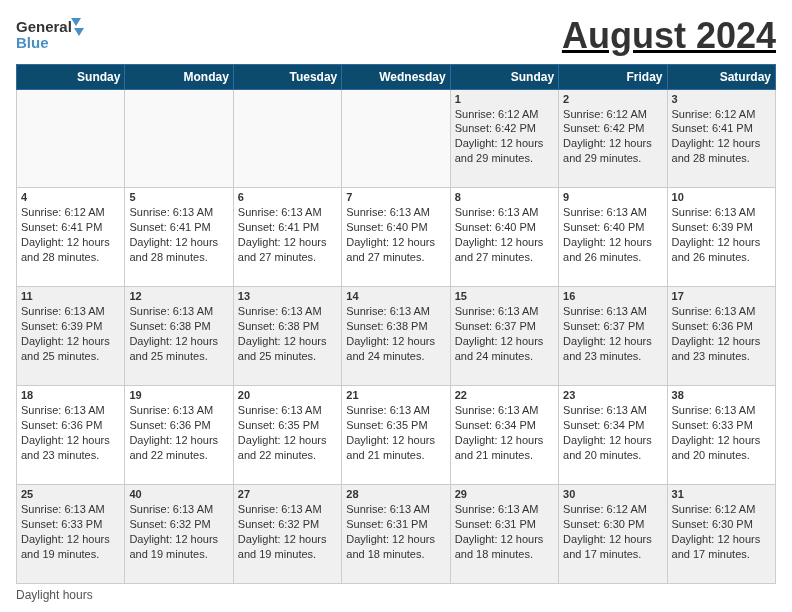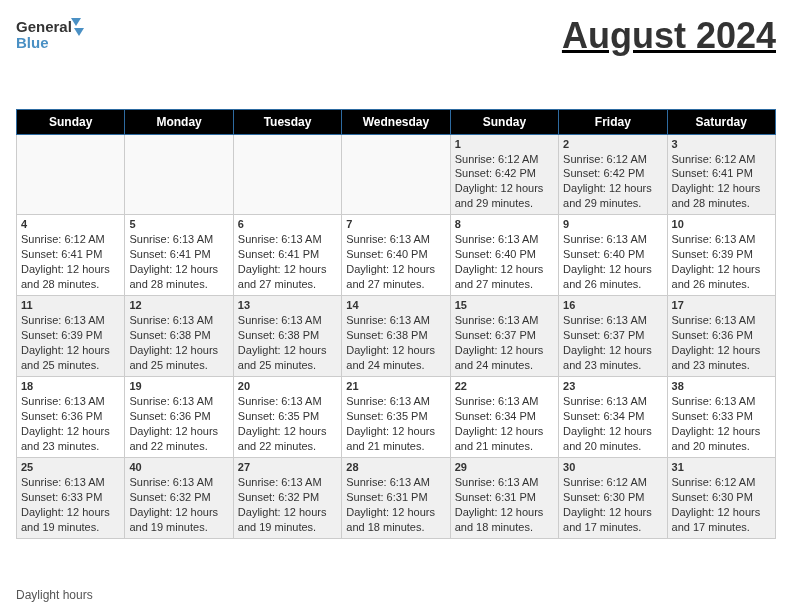--- a/index.html
+++ b/index.html
@@ -9,21 +9,20 @@
       width: 792px;
       height: 612px;
       overflow: hidden;
     }
     .page {
       width: 792px;
       height: 612px;
       padding: 16px 16px 10px 16px;
       display: flex;
       flex-direction: column;
-      gap: 45px;
     }
     .header {
       display: flex;
       justify-content: space-between;
       align-items: flex-start;
       margin-bottom: 8px;
     }
     .logo {
       display: flex;
       align-items: center;
@@ -45,26 +44,26 @@
       margin-top: 2px;
     }
     .calendar {
       flex: 1;
       border: 1px solid #ccc;
       border-collapse: collapse;
       width: 100%;
       table-layout: fixed;
     }
     .calendar th {
-      background-color: #000000;
+      background-color: #0c4a6e;
       color: #fff;
       font-size: 12px;
       font-weight: bold;
       padding: 5px 4px;
-      text-align: center;
+      text-align: right;
       border: 1px solid #2d6aa0;
     }
     .calendar td {
       border: 1px solid #ccc;
       vertical-align: top;
       padding: 3px 4px;
       font-size: 9.5px;
       color: #333;
       background: #fff;
       width: calc(100% / 7);

